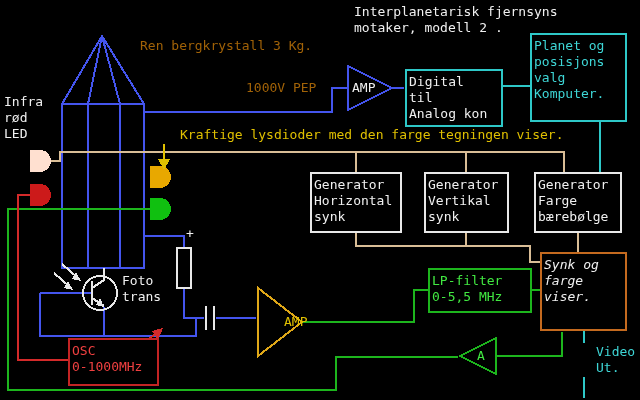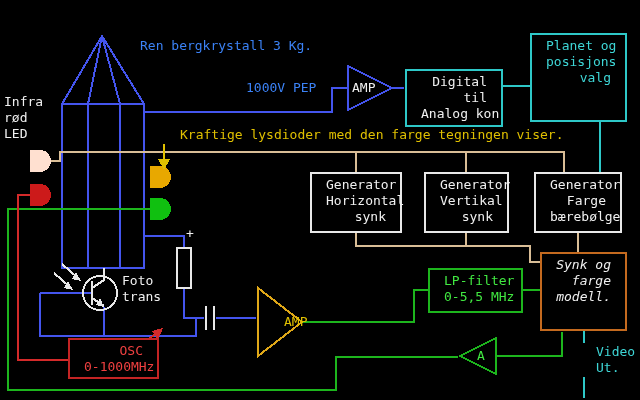--- a/index.html
+++ b/index.html
@@ -7,28 +7,28 @@
     position:relative;width:640px;height:400px;background:#000;
     overflow:hidden;
     font-family:"DejaVu Sans Mono","Liberation Mono",monospace;
   }
   svg{position:absolute;left:0;top:0;}
   .lbl{
     position:absolute;font-size:13px;line-height:16px;white-space:pre;
     letter-spacing:0px;
   }
   .white{color:#F0F0F0;}
-  .blue{color:#3b82f6;}
+  .blue{color:#a16207;}
   .cyan{color:#3ED6D6;}
   .yellow{color:#E0C000;margin-left:22px;}
   .green{color:#41E841;}
   .red{color:#F04040;}
   .box{
     position:absolute;background:#000;box-sizing:border-box;
-    font-size:13px;line-height:16px;padding:3px 14px;white-space:pre;text-align:right;
+    font-size:13px;line-height:16px;padding:3px 2px;white-space:pre;
   }
   .box-cyan{border:2px solid #2EC8C8;}
   .box-white{border:2px solid #E8E8E8;}
   .box-green{border:2px solid #1DB51D;}
   .box-red{border:2px solid #C42424;}
   .box-orange{border:2px solid #C46A1F;}
 </style>
 </head>
 <body>
 
@@ -118,46 +118,47 @@
     <g>
       <line x1="164" y1="144" x2="164" y2="160" stroke="#E0C000" stroke-width="2"></line>
       <polygon points="164,170 158,159 170,159" fill="#E0C000"></polygon>
     </g>
 
     <polygon points="348,66 348,110 392,88" stroke="#4455EE" stroke-width="2" fill="none"></polygon>
     <polygon points="258,288 258,356 302,322" stroke="#E0A818" stroke-width="2" fill="none"></polygon>
     <polygon points="496,338 496,374 460,356" stroke="#1DB51D" stroke-width="2" fill="none"></polygon>
   </svg>
 
+  <div class="lbl white" style="left:354px;top:4px;"><span>Interplanetarisk fjernsyns</span><br><span>motaker, modell 2 .</span></div>
 
   <div class="lbl blue" style="left:140px;top:38px;">Ren bergkrystall 3 Kg.</div>
   <div class="lbl blue" style="left:246px;top:80px;">1000V PEP</div>
   <div class="lbl yellow" style="left:158px;top:127px;">Kraftige lysdioder med den farge tegningen viser.</div>
 
   <div class="lbl white" style="left:4px;top:94px;"><span>Infra</span><br><span>rød</span><br><span>LED</span></div>
 
   <div class="lbl white" style="left:122px;top:273px;"><span>Foto</span><br><span>trans</span></div>
 
   <div class="lbl cyan" style="left:596px;top:344px;"><span>Video</span><br><span>Ut.</span></div>
 
   <div class="lbl white" style="left:186px;top:226px;">+</div>
 
   <div class="lbl white" style="left:352px;top:80px;">AMP</div>
   <div class="lbl yellow" style="left:262px;top:314px;">AMP</div>
   <div class="lbl green" style="left:477px;top:348px;">A</div>
 
   <div class="box box-cyan white" style="left:405px;top:69px;width:98px;height:58px;"><span>Digital</span><br><span>til</span><br><span>Analog kon</span></div>
 
-  <div class="box box-cyan cyan" style="left:530px;top:33px;width:97px;height:89px;"><span>Planet og</span><br><span>posisjons</span><br><span>valg</span><br></div>
+  <div class="box box-cyan cyan" style="left:530px;top:33px;width:97px;height:89px;"><span>Planet og</span><br><span>posisjons</span><br><span>valg</span><br><span>Komputer.</span></div>
 
   <div class="box box-white white" style="left:310px;top:172px;width:92px;height:61px;"><span>Generator</span><br><span>Horizontal</span><br><span>synk</span></div>
 
   <div class="box box-white white" style="left:424px;top:172px;width:85px;height:61px;"><span>Generator</span><br><span>Vertikal</span><br><span>synk</span></div>
 
   <div class="box box-white white" style="left:534px;top:172px;width:88px;height:61px;"><span>Generator</span><br><span>Farge</span><br><span>bærebølge</span></div>
 
-  <div class="box box-green green" style="left:428px;top:268px;width:95px;height:45px;"><span>LP-filter</span><br><span>0-5,5 MHz</span></div>
+  <div class="box box-green green" style="left:428px;top:268px;width:104px;height:45px;"><span>LP-filter</span><br><span>0-5,5 MHz</span></div>
 
-  <div class="box box-orange white" style="left:540px;top:252px;width:87px;height:79px;font-style:italic;"><span>Synk og</span><br><span>farge</span><br><span>modell.</span></div>
+  <div class="box box-orange white" style="left:540px;top:252px;width:87px;height:79px;font-style:italic;"><span>Synk og</span><br><span>farge</span><br><span>viser.</span></div>
 
-  <div class="box box-red red" style="left:68px;top:338px;width:91px;height:41px;"><span>OSC</span><br><span>0-1000MHz</span></div>
+  <div class="box box-red red" style="left:68px;top:338px;width:91px;height:48px;"><span>OSC</span><br><span>0-1000MHz</span></div>
 
 </div>
 
 </body></html>

